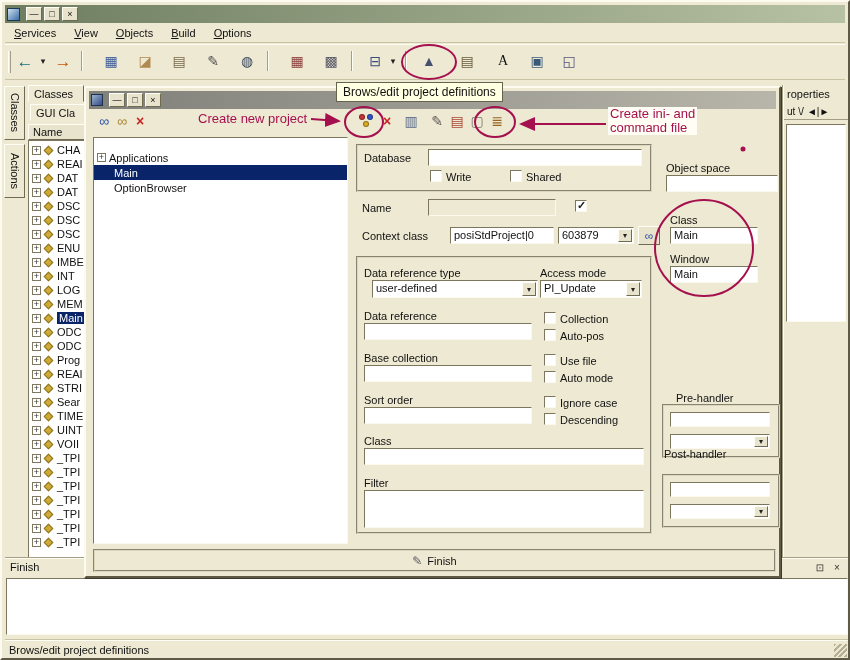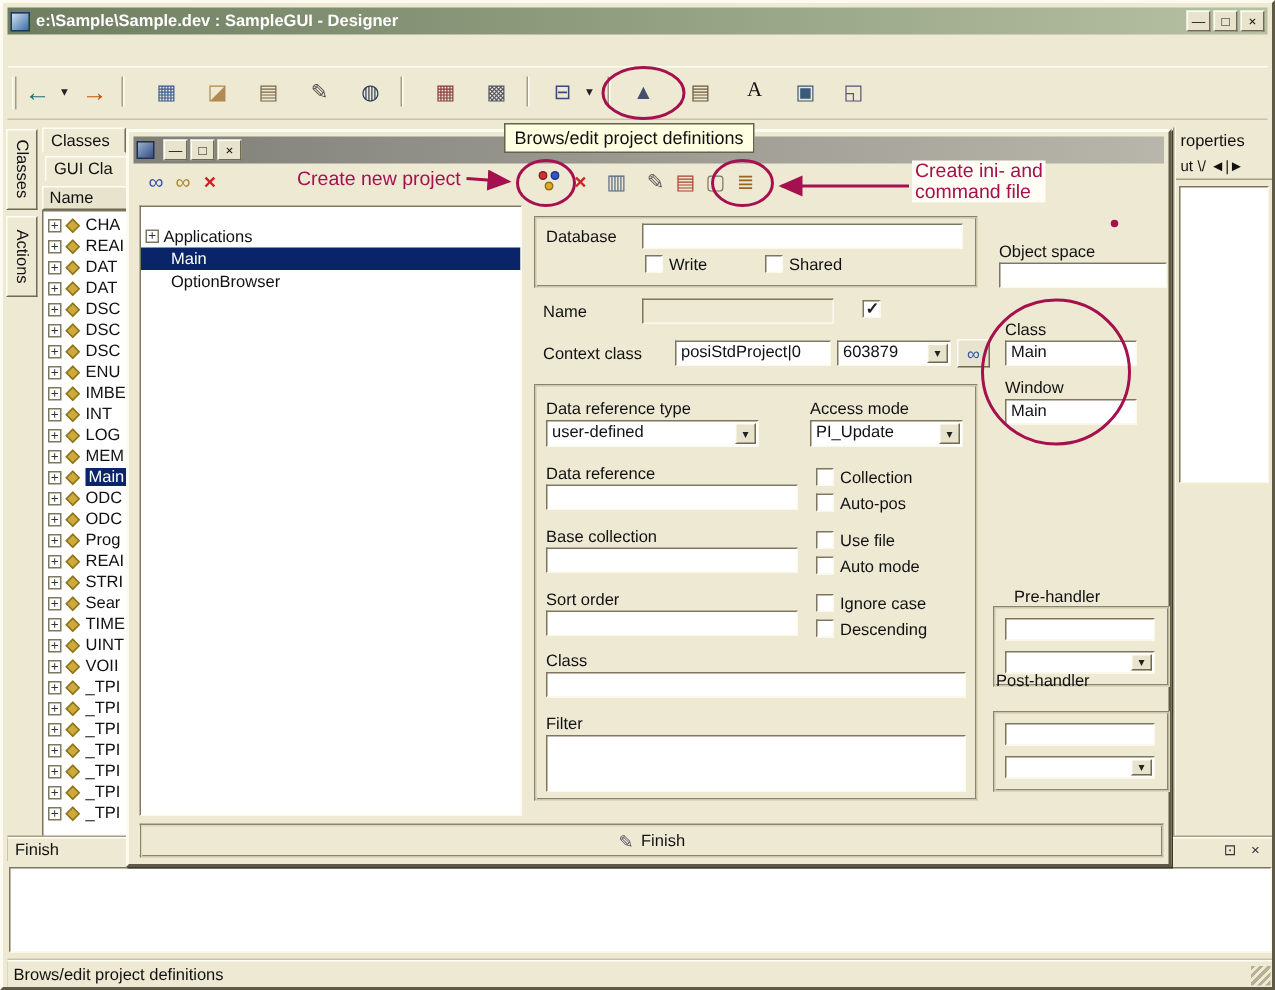--- a/index.html
+++ b/index.html
@@ -135,28 +135,34 @@
     pointer-events: none; white-space: nowrap; }
   .anno-text.t2 { background: #fffdf4; line-height: 14px; padding: 0 2px; }
 </style>
 </head>
 <body>
 
 <div class="window">
 
   <div class="titlebar">
     <span class="app-icon"></span>
-    <span class="title-text">e:\Sample\Sample.dev : SampleGUI - Designer</span>
     <span class="winbtns">
       <span class="winbtn">—</span>
       <span class="winbtn">□</span>
       <span class="winbtn">×</span>
     </span>
   </div>
 
+  <div class="menubar" id="menubar">
+      <div class="menu-item">Services</div>
+      <div class="menu-item">View</div>
+      <div class="menu-item">Objects</div>
+      <div class="menu-item">Build</div>
+      <div class="menu-item">Options</div>
+    </div>
 
   <div class="toolbar" id="main-toolbar">
     <div class="grip"></div>
   <div class="tb-btn" style="left: 8px;">
         <span class="glyph" style="color: rgb(23, 113, 126); font-size: 17px;">←</span>
       </div>
       <div class="tb-btn" style="left: 32px; width: 12px;">
         <span class="glyph" style="color: rgb(34, 34, 34); font-size: 9px;">▾</span>
       </div>
       <div class="tb-btn" style="left: 46px;">
@@ -461,21 +467,21 @@
 
     <label class="flabel" style="left:276px;top:142px">Context class</label>
     <div class="field" style="left:364px;top:139px;width:104px"><span>posiStdProject|0</span></div>
     <div class="field combo" style="left:472px;top:139px;width:76px"><span>603879</span><span class="ddbtn">▾</span></div>
     <div class="mini-btn" style="left:552px;top:138px">
         <span style="color:#3355aa">∞</span>
       </div>
 
     <div class="groove" style="left:270px;top:168px;width:296px;height:278px"></div>
     <label class="flabel" style="left:278px;top:179px">Data reference type</label>
-    <div class="field combo" style="left:278px;top:192px;width:142px;height:18px"><span>user-defined</span><span class="ddbtn">▾</span></div>
+    <div class="field combo" style="left:286px;top:192px;width:166px;height:18px"><span>user-defined</span><span class="ddbtn">▾</span></div>
     <label class="flabel" style="left:454px;top:179px">Access mode</label>
     <div class="field combo" style="left:454px;top:192px;width:102px;height:18px"><span>PI_Update</span><span class="ddbtn">▾</span></div>
 
     <label class="flabel" style="left:278px;top:222px">Data reference</label>
     <div class="field" style="left:278px;top:235px;width:168px"><span></span></div>
     <span class="cb" style="left:458px;top:224px"></span>
     <label class="flabel" style="left:474px;top:225px">Collection</label>
     <span class="cb" style="left:458px;top:241px"></span>
     <label class="flabel" style="left:474px;top:242px">Auto-pos</label>
 

